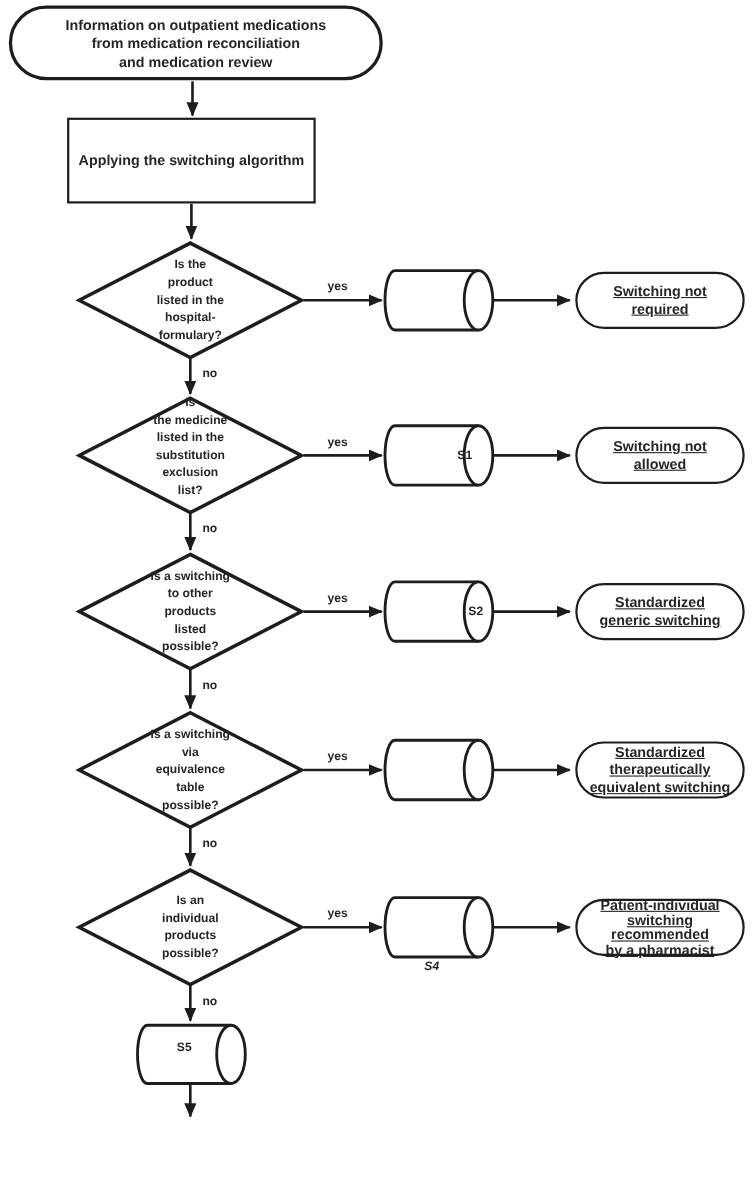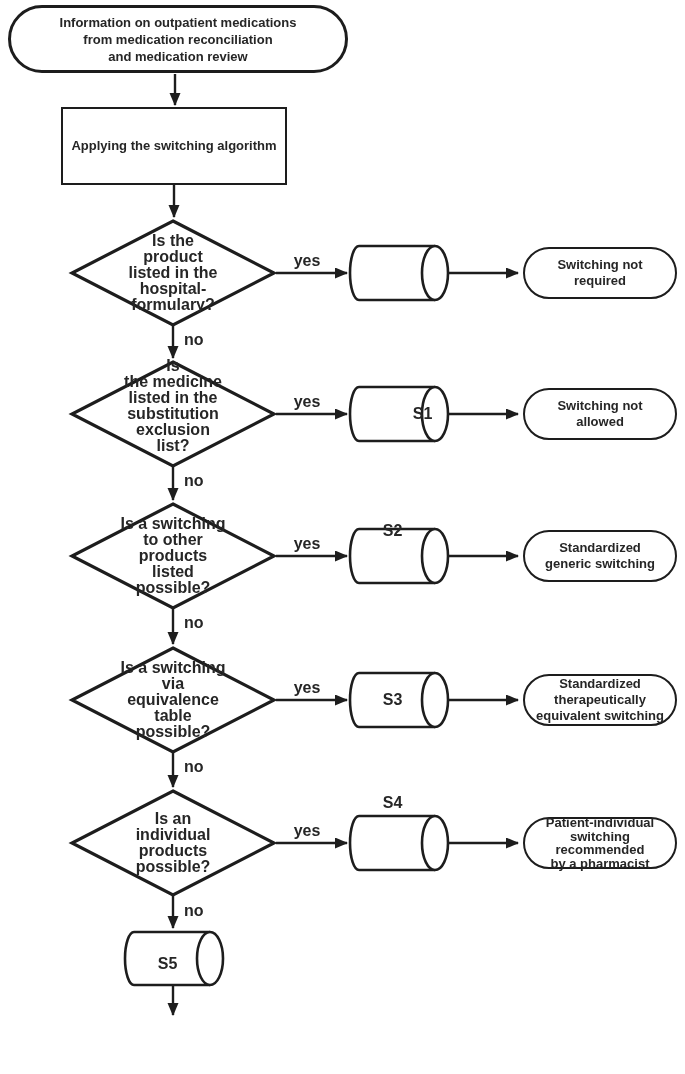--- a/index.html
+++ b/index.html
@@ -23,54 +23,54 @@
     font-size: 13px;
     line-height: 16px;
     text-align: center;
     white-space: pre-line;
     display: flex;
     align-items: center;
     justify-content: center;
   }
   .start-node  { left: 8px;  top: 5px;    width: 340px; height: 68px; border-radius: 34px; border-width: 3px; line-height: 17px; }
   .process-node{ left: 61px; top: 107px;  width: 226px; height: 78px; }
-  .outcome     { left: 523px; width: 154px; height: 52px; border-radius: 26px; }
+  .outcome     { left: 523px; width: 154px; height: 52px; border-radius: 26px; text-decoration: underline; }
   .outcome.r0  { top: 247px; }
   .outcome.r1  { top: 388px; }
   .outcome.r2  { top: 530px; }
   .outcome.r3  { top: 674px; }
   .outcome.r4  { top: 817px; line-height: 13.5px; }
   .end-node    { left: 92px; top: 1019px; width: 160px; height: 52px; border-radius: 26px; }
 
   .label {
     position: absolute;
     color: #262626;
     font-weight: bold;
-    font-size: 16px;
+    font-size: 11px;
     line-height: 16px;
     text-align: center;
     white-space: pre-line;
     display: flex;
     align-items: center;
     justify-content: center;
   }
   .dlabel { left: 93px; width: 160px; height: 96px; }
   .dlabel.r0 { top: 225px; }
   .dlabel.r1 { top: 358px; }
   .dlabel.r2 { top: 508px; }
   .dlabel.r3 { top: 652px; }
   .dlabel.r4 { top: 795px; }
 
   .cyl-label { left: 350px; width: 85px; height: 54px; }
   .cyl-label.r0 { top: 246px; }
   .cyl-label.r1 { top: 387px; margin-left: 30px; }
-  .cyl-label.r2 { top: 504px; }
+  .cyl-label.r2 { top: 529px; margin-left: 40px; }
   .cyl-label.r3 { top: 673px; }
-  .cyl-label.r4 { top: 776px; }
-  .cyl-label.s5 { left: 125px; top: 932px; width: 85px; height: 39px; margin-top: 12px; }
+  .cyl-label.r4 { top: 852px; font-style: italic; }
+  .cyl-label.s5 { left: 125px; top: 932px; width: 85px; height: 39px; }
 
   .yes-label { left: 287px; width: 40px; height: 16px; }
   .yes-label.r0 { top: 253px; }
   .yes-label.r1 { top: 394px; }
   .yes-label.r2 { top: 536px; }
   .yes-label.r3 { top: 680px; }
   .yes-label.r4 { top: 823px; }
 
   .no-label { width: 34px; height: 16px; justify-content: flex-start; text-align: right; left: 184px; }
   .no-label.r0 { top: 332px; }
@@ -179,21 +179,20 @@
 equivalence
 table
 possible?</div>
   <div class="label dlabel r4">Is an
 individual
 products
 possible?</div>
 
   <div class="label cyl-label r1">S1</div>
   <div class="label cyl-label r2">S2</div>
-  <div class="label cyl-label r3">S3</div>
   <div class="label cyl-label r4">S4</div>
   <div class="label cyl-label s5">S5</div>
 
   <div class="label yes-label r0">yes</div>
   <div class="label yes-label r1">yes</div>
   <div class="label yes-label r2">yes</div>
   <div class="label yes-label r3">yes</div>
   <div class="label yes-label r4">yes</div>
 
   <div class="label no-label r0">no</div>

